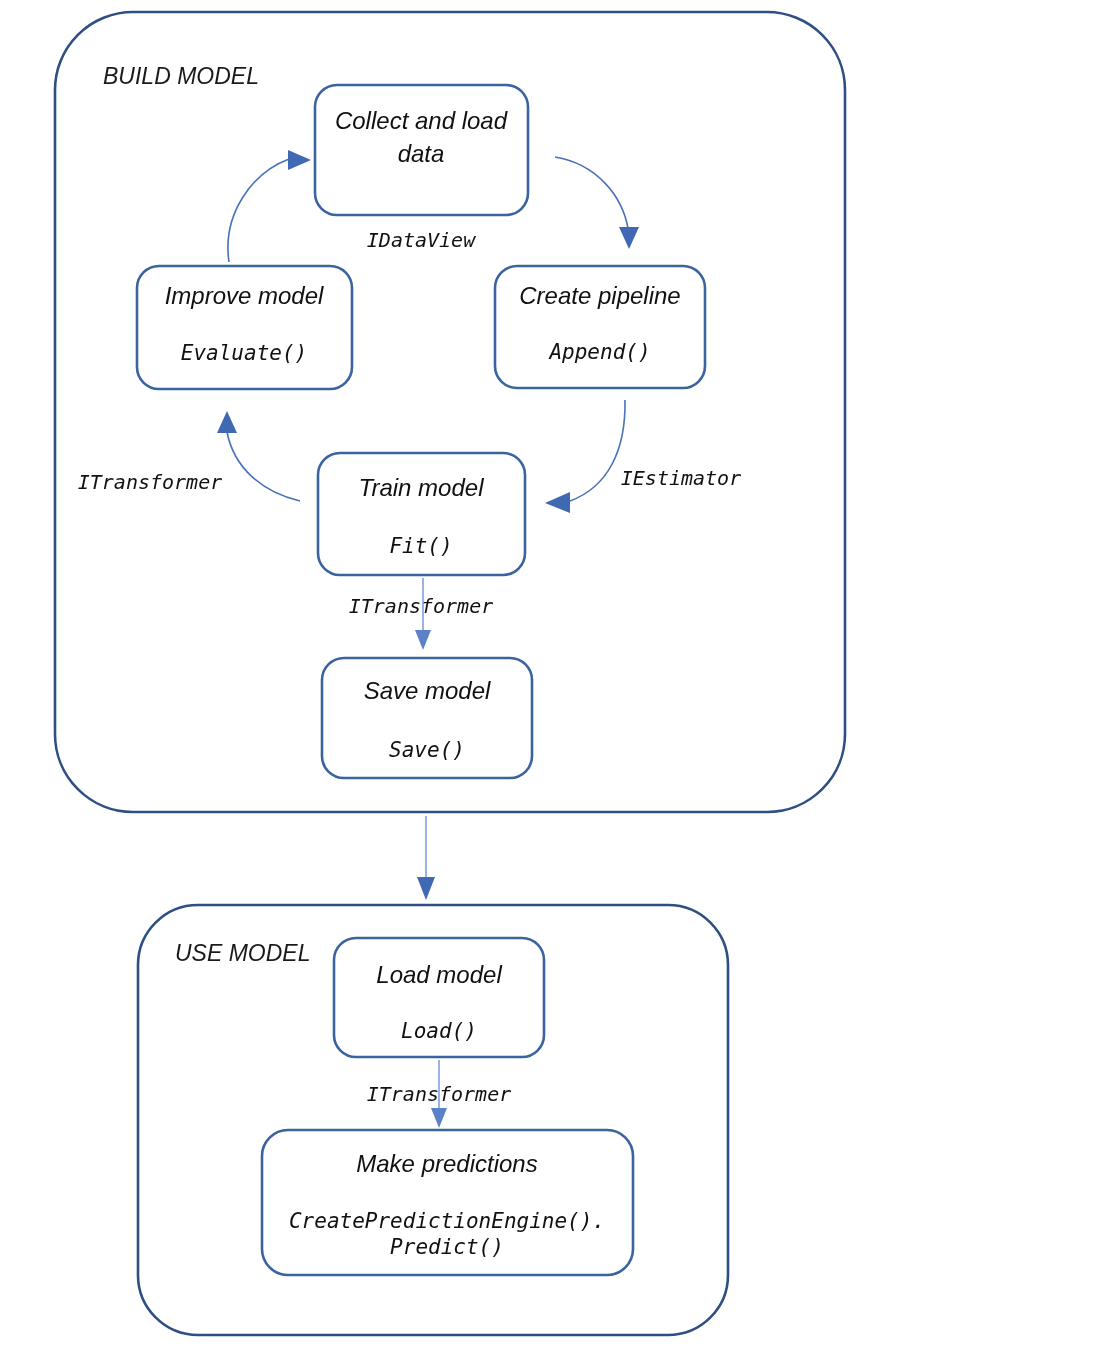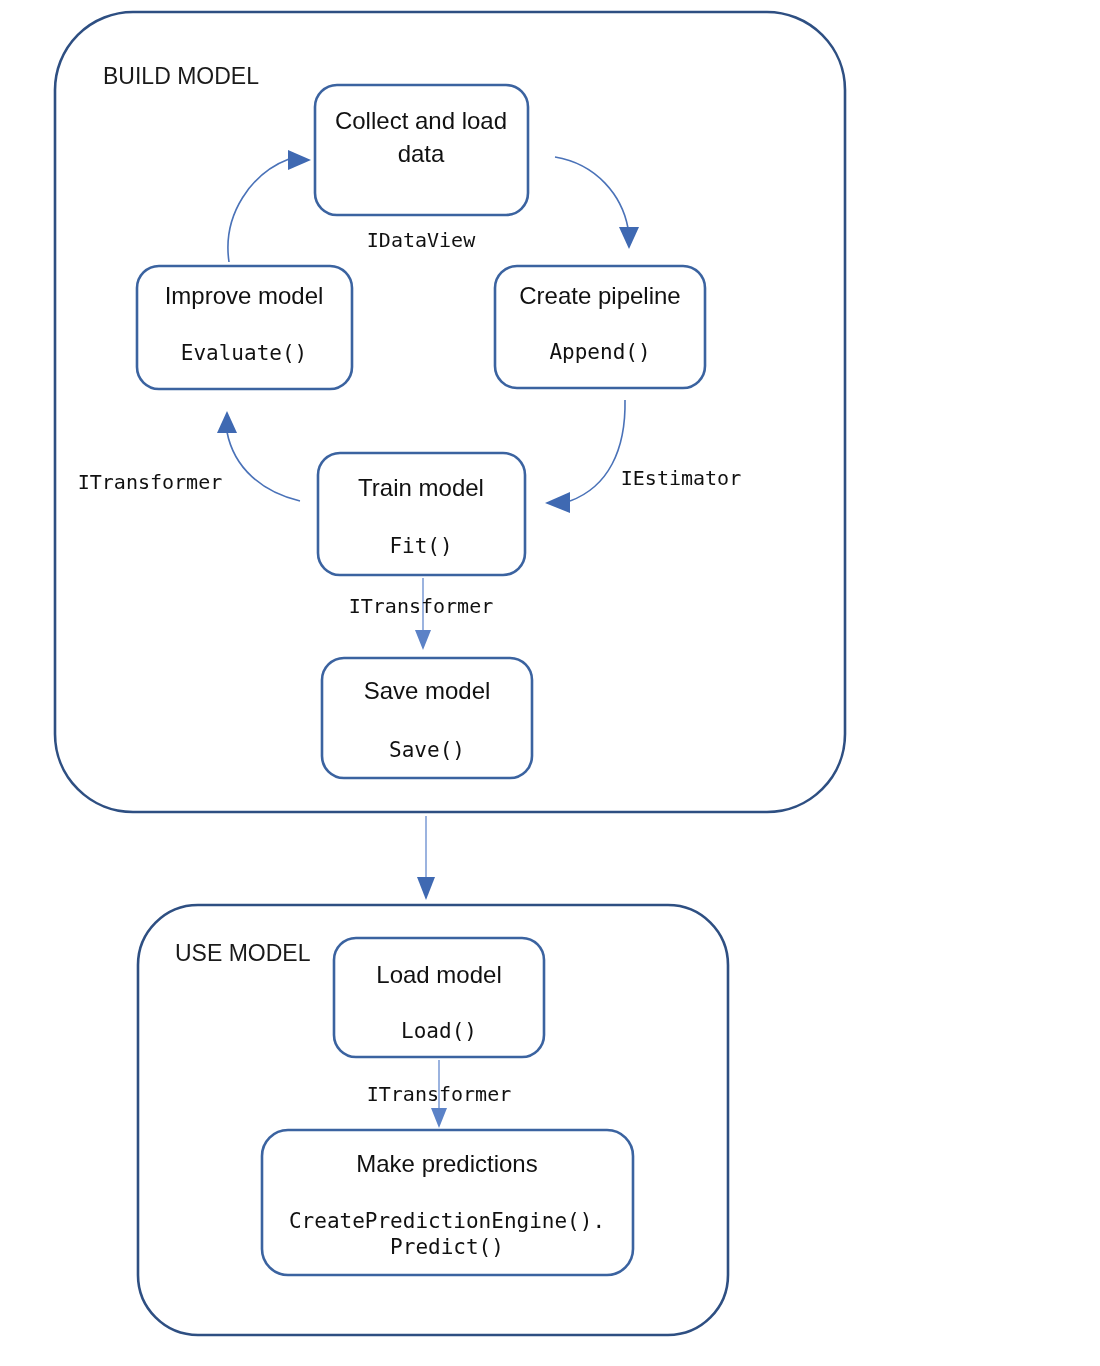--- a/index.html
+++ b/index.html
@@ -11,20 +11,21 @@
     width: 1100px;
     height: 1366px;
     font-family: "Liberation Sans", sans-serif;
     overflow: hidden;
   }
   #diagram-root {
     position: relative;
     width: 1100px;
     height: 1366px;
     background: #ffffff;
+    font-style: italic;
   }
   svg.diagram {
     position: absolute;
     top: 0;
     left: 0;
     width: 1100px;
     height: 1366px;
     display: block;
   }
   .container-shape {

